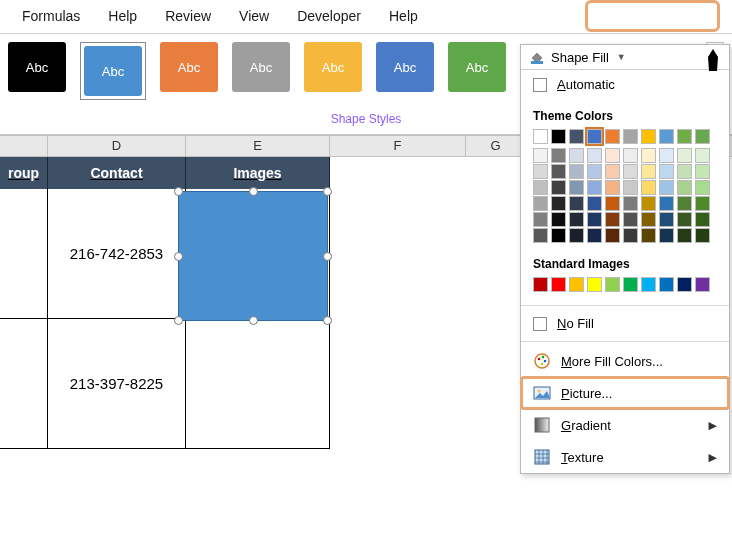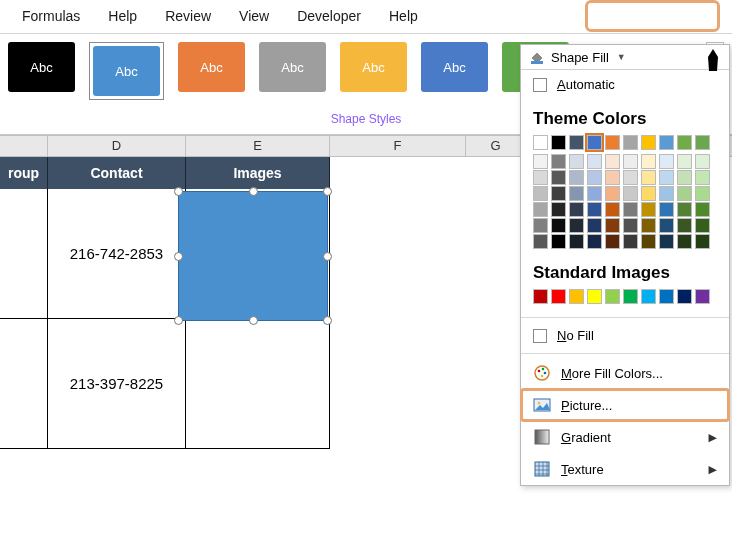--- a/index.html
+++ b/index.html
@@ -7,62 +7,62 @@
 
   
   .tabs { display: flex; gap: 0; padding: 2px 8px 0 8px; height: 34px; border-bottom: 1px solid #d4d4d4; background: #fff; }
   .tab { padding: 6px 14px; font-size: 14px; color: #1a1a1a; cursor: pointer; position: relative; }
   .tab.active { font-weight: 600; color: #0e6e3c; }
   .tab.active::after { content:""; position:absolute; left:6px; right:6px; bottom:-1px; height:3px; background:#0e6e3c; }
   .highlight-tab { position:absolute; border:3px solid #e8a772; border-radius:6px; pointer-events:none; }
 
   
   .gallery-row { display:flex; align-items:flex-start; padding:8px 8px 0 8px; background:#fff; }
-  .style-swatch { width:67px; height:50px; border-radius:3px; display:flex; align-items:center; justify-content:center; color:#fff; font-size:13px; margin-right:14px; cursor:pointer; }
+  .style-swatch { width:58px; height:50px; border-radius:3px; display:flex; align-items:center; justify-content:center; color:#fff; font-size:13px; margin-right:14px; cursor:pointer; }
   .swatch-black { background:#000; }
   .swatch-blue { background:#4a8fd0; }
   .swatch-orange { background:#e87d3e; }
   .swatch-gray { background:#9e9e9e; }
   .swatch-yellow { background:#f5b83d; }
   .swatch-blue2 { background:#4a7bc8; }
   .swatch-green { background:#5fa84a; }
   .selected-wrap { border:1px solid #8a8a8a; padding:3px; margin-right:14px; }
   .gallery-spinner { margin-left:auto; display:flex; flex-direction:column; border:1px solid #c0c0c0; width:18px; }
   .spin-btn { height:17px; border-bottom:1px solid #c0c0c0; display:flex; align-items:center; justify-content:center; font-size:8px; color:#555; cursor:pointer; }
   .spin-btn:last-child { border-bottom:none; }
 
   .group-label { text-align:center; font-size:12px; color:#8b5cf6; padding:12px 0 8px 0; border-bottom:1px solid #c8c8c8; background:#fff; }
 
   
   .col-headers { display:flex; background:#e8e8e8; border-top:1px solid #c0c0c0; border-bottom:1px solid #c0c0c0; height:22px; font-size:13px; color:#333; }
   .col-h { text-align:center; border-right:1px solid #c0c0c0; line-height:20px; }
 
   
   .sheet { position:relative; }
-  .header-row { display:flex; }
+  .header-row { display:flex;text-decoration:underline; }
   .hcell { background:#3d5066; color:#fff; font-weight:600; font-size:14px; text-align:center; padding:8px 4px; border-right:1px solid #1a2733; }
   .data-row { display:flex; height:130px; }
   .cell { border-right:1px solid #000; border-bottom:1px solid #000; display:flex; align-items:center; justify-content:center; font-size:15px; }
 
   
   .shape { position:absolute; background:#4a8fce; border:1px solid #2e6aa3; }
   .handle { position:absolute; width:9px; height:9px; background:#fff; border:1px solid #777; border-radius:50%; }
 
   
   .dropdown { position:absolute; top:44px; right:2px; width:210px; background:#fff; border:1px solid #b8b8b8; box-shadow:2px 2px 6px rgba(0,0,0,0.2); font-size:13px; z-index:50; }
   .dd-header { display:flex; align-items:center; gap:6px; padding:4px 8px; border-bottom:1px solid #d0d0d0; position:relative; }
   .dd-header .bucket { width:16px; height:16px; }
   .dd-header .chev { font-size:9px; color:#555; margin-left:2px; }
   .dd-header .pen { position:absolute; right:6px; top:2px; }
   .dd-item { display:flex; align-items:center; gap:10px; padding:7px 12px; cursor:pointer; }
   .dd-item .ico { width:18px; height:18px; display:flex; align-items:center; justify-content:center; }
   .dd-item .arrow-r { margin-left:auto; font-size:11px; color:#333; }
   .dd-item.highlighted { outline:3px solid #e8a772; outline-offset:-2px; border-radius:3px; }
   .dd-sep { height:1px; background:#d8d8d8; margin:3px 0; }
-  .dd-section-title { font-weight:700; padding:10px 12px 6px 12px; font-size:17px; }
+  .dd-section-title { font-weight:700; padding:10px 12px 6px 12px; font-size:12px; }
   .swatch-grid { display:flex; flex-wrap:wrap; gap:3px; padding:0 12px 4px 12px; }
   .sw { width:15px; height:15px; border:1px solid #bbb; cursor:pointer; }
   .sw.sel { outline:2px solid #d87a2a; outline-offset:0; }
   .underline-key { text-decoration: underline; }
   .auto-box { width:14px; height:14px; border:1px solid #888; }
   .nofill-box { width:14px; height:14px; border:1px solid #888; background:#fff; }
 
   
   .pen svg { width:20px; height:28px; }
 </style>

